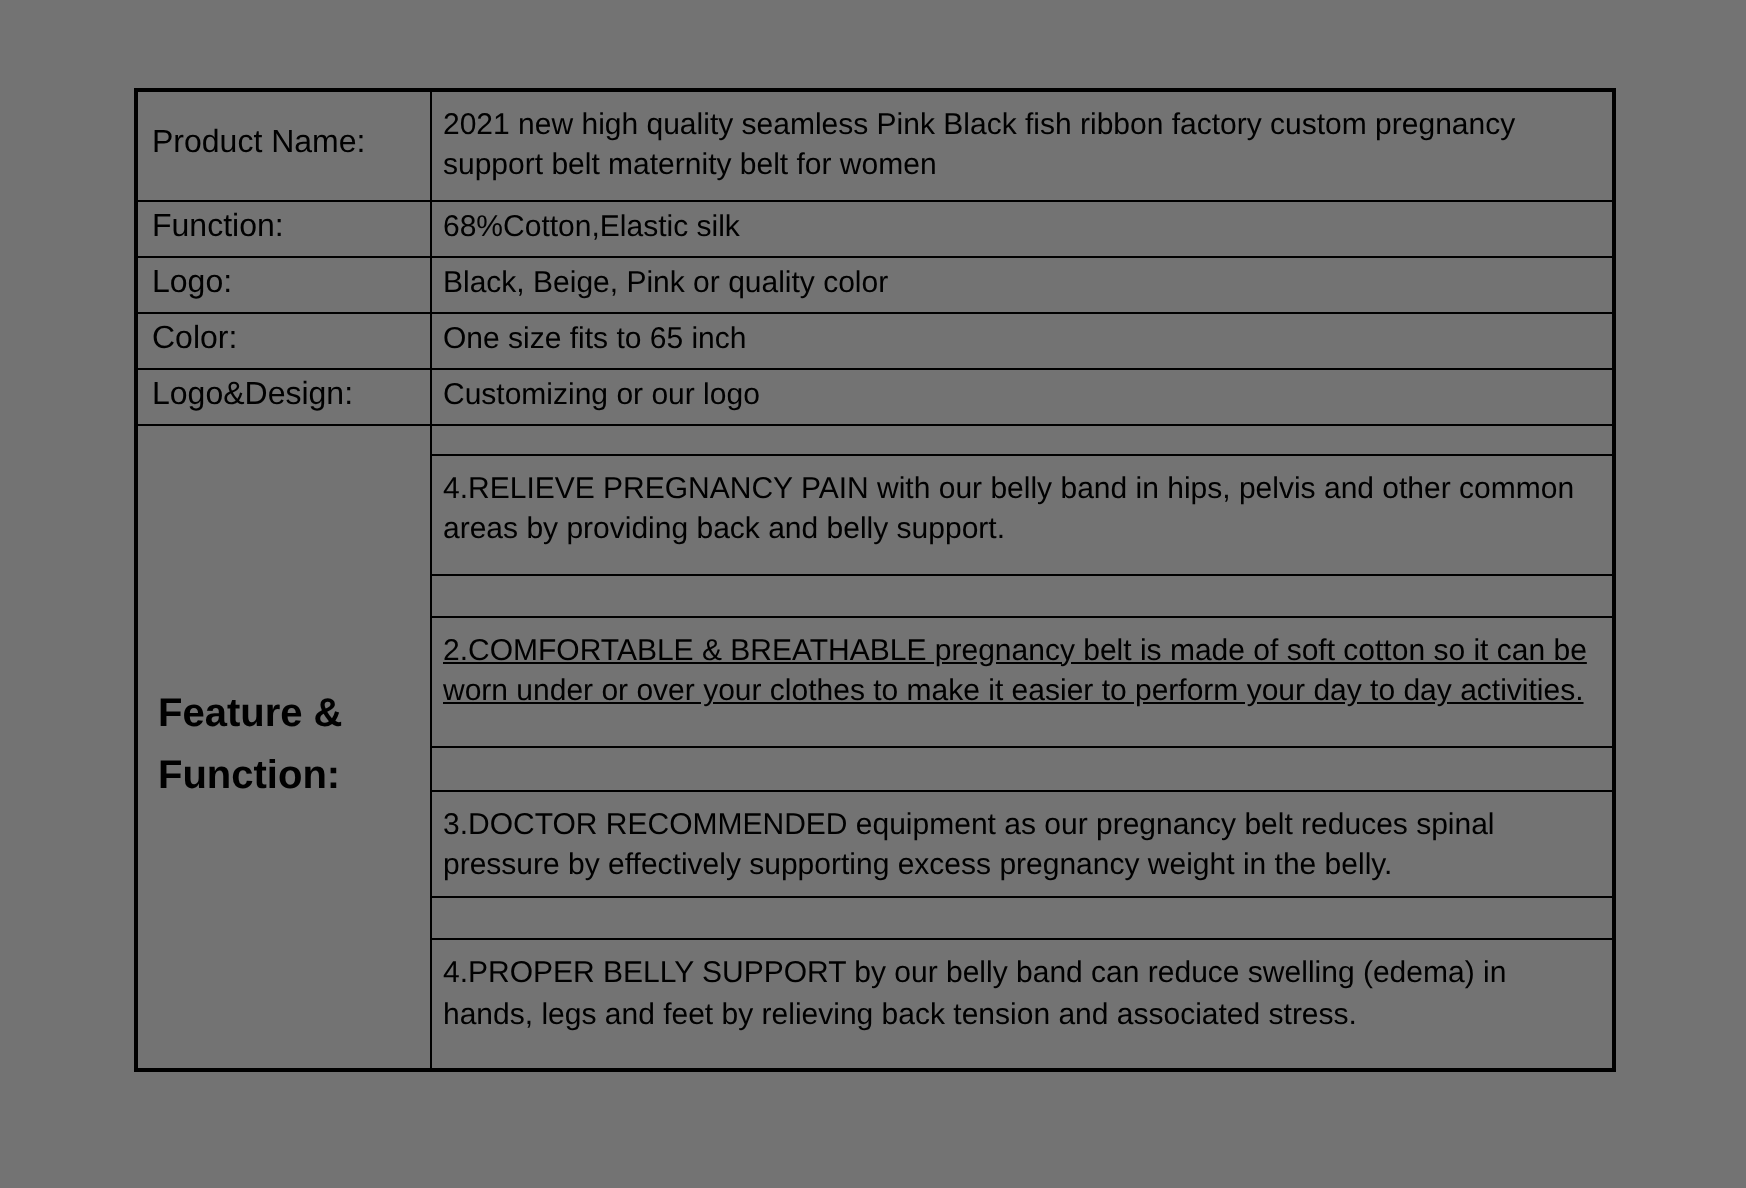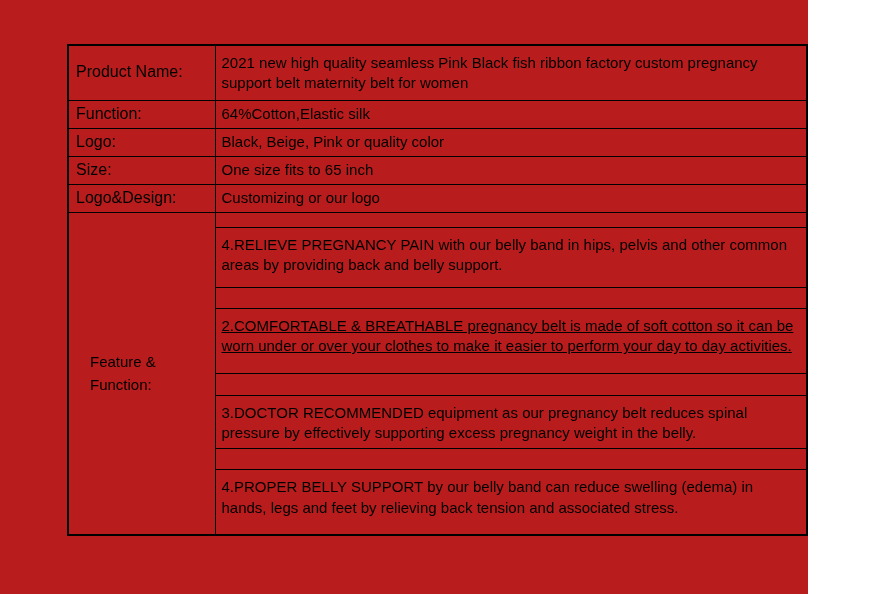--- a/index.html
+++ b/index.html
@@ -6,24 +6,24 @@
     margin: 0;
     padding: 0;
     background: #ffffff;
     width: 873px;
     height: 594px;
     font-family: "Liberation Sans", "DejaVu Sans", sans-serif;
     color: #000000;
   }
   .canvas {
     position: relative;
-    width: 808px;
+    width: 873px;
     height: 594px;
     overflow: hidden;
-    background: #b91c1c;
+    background: #737373;
   }
   table.spec {
     position: absolute;
     left: 67px;
     top: 44px;
     width: 739px;
     border-collapse: collapse;
     table-layout: fixed;
     border: 2px solid #000000;
   }
@@ -37,24 +37,25 @@
     vertical-align: middle;
     padding: 2px 4px 2px 7px;
   }
   td.value-cell {
     font-size: 15px;
     line-height: 1.35;
     vertical-align: middle;
     padding: 2px 0 2px 6px;
   }
   td.feature-label-cell {
-    font-size: 15px;
+    font-size: 20px;
     line-height: 1.55;
     vertical-align: middle;
-    padding: 2px 4px 2px 21px;
+    padding: 2px 4px 2px 10px;
+    font-weight: bold;
   }
   td.feature-label-cell .wrap-narrow {
     display: inline-block;
     max-width: 100px;
   }
   td.feature-cell {
     font-size: 15px;
     line-height: 1.38;
     vertical-align: top;
     padding: 7px 10px 4px 6px;
@@ -85,30 +86,30 @@
     </colgroup>
 
     <tbody>
         <tr class="r-product">
       <td class="label-cell">Product Name:</td>
       <td class="value-cell">2021 new high quality seamless Pink Black fish ribbon factory custom pregnancy support belt maternity belt for women</td>
     </tr>
 
     <tr class="r-single">
       <td class="label-cell">Function:</td>
-      <td class="value-cell">64%Cotton,Elastic silk</td>
+      <td class="value-cell">68%Cotton,Elastic silk</td>
     </tr>
 
     <tr class="r-single">
       <td class="label-cell">Logo:</td>
       <td class="value-cell">Black, Beige, Pink or quality color</td>
     </tr>
 
     <tr class="r-single">
-      <td class="label-cell">Size:</td>
+      <td class="label-cell">Color:</td>
       <td class="value-cell">One size fits to 65 inch</td>
     </tr>
 
     <tr class="r-single">
       <td class="label-cell">Logo&amp;Design:</td>
       <td class="value-cell">Customizing or our logo</td>
     </tr>
 
     <tr class="r-spacer-a">
       <td class="feature-label-cell" rowspan="8">

